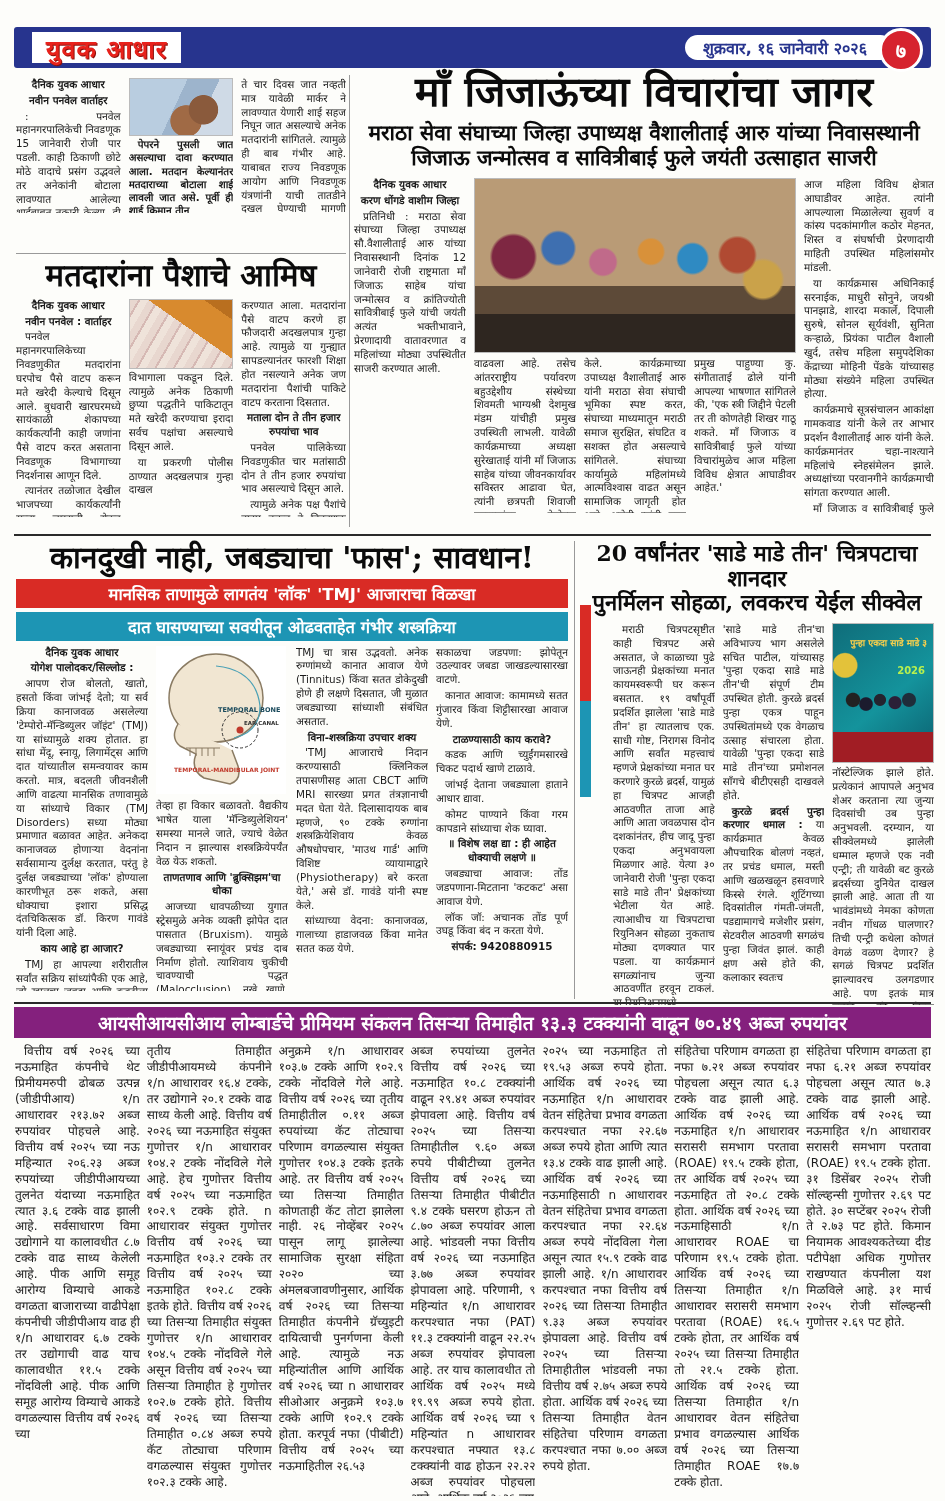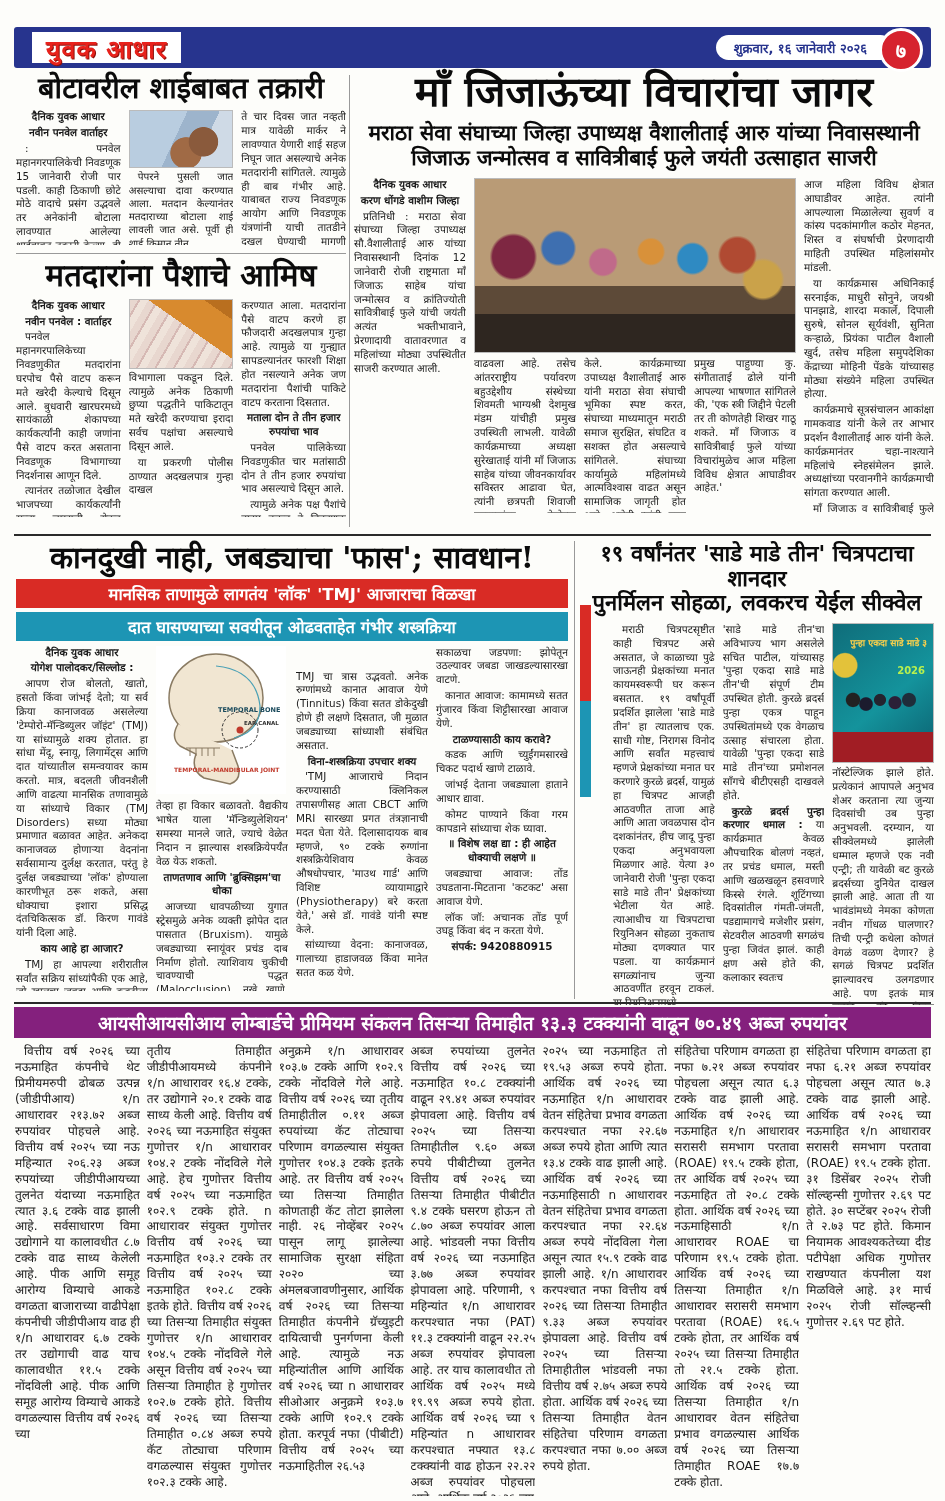--- a/index.html
+++ b/index.html
@@ -4,21 +4,21 @@
 <style>
   html,body{margin:0;padding:0;background:#e9e7e2;}
   .page{position:relative;width:945px;height:1501px;background:#fdfdfa;margin:0 auto;
         font-family:"DejaVu Sans","Liberation Sans",sans-serif;color:#1a1a1a;overflow:hidden;}
   
   .topbar{position:absolute;left:14px;top:27px;width:917px;height:41px;background:#27348e;border-radius:3px;}
   .logobox{position:absolute;left:18px;top:5px;height:31px;padding:0 14px;background:#fff;display:flex;align-items:center;}
   .logotext{color:#e8221c;font-weight:800;font-size:25px;letter-spacing:1px;
             text-shadow:1px 1px 0 #8c0f0a;}
   .datepill{position:absolute;right:38px;top:8px;height:25px;padding:0 26px 0 18px;background:#fff;
-            border-radius:13px;display:flex;align-items:center;color:#27348e;font-size:13px;font-weight:700;}
+            border-radius:13px;display:flex;align-items:center;color:#27348e;font-size:16px;font-weight:700;}
   .pagecircle{position:absolute;right:8px;top:1px;width:38px;height:38px;border-radius:50%;
               background:#d6232e;border:3px solid #fff;color:#fff;font-size:20px;font-weight:800;
               display:flex;align-items:center;justify-content:center;}
   
   .hl{font-weight:800;color:#0b0b0b;text-align:center;line-height:1.12;font-family:"DejaVu Serif","Liberation Serif",serif;}
   .cols{display:flex;gap:8px;}
   .col{flex:1;font-size:10.4px;line-height:1.33;text-align:justify;overflow:hidden;}
   .col p{margin:0 0 2px;text-indent:9px;}
   .byl{font-weight:700;text-align:center;text-indent:0 !important;margin:0;}
   .bsub{font-weight:700;text-align:center;text-indent:0 !important;margin:2px 0;}
@@ -82,30 +82,29 @@
 
   <div class="topbar">
     <div class="logobox">
       <span class="logotext">युवक आधार</span>
     </div>
     <div class="datepill">शुक्रवार, १६ जानेवारी २०२६</div>
     <div class="pagecircle">७</div>
   </div>
 
   <section class="art-ink">
-    <div class="hl" style="font-size:29px;">बोटावरील शाईबाबत तक्रारी</div>
     <div class="cols" style="margin-top:6px;height:135px;">
       <div class="col">
         <p class="byl">दैनिक युवक आधार</p>
         <p class="byl">नवीन पनवेल वार्ताहर</p>
         <p>: पनवेल महानगरपालिकेची निवडणूक 15 जानेवारी रोजी पार पडली. काही ठिकाणी छोटे मोठे वादाचे प्रसंग उद्भवले तर अनेकांनी बोटाला लावण्यात आलेल्या शाईबाबत तक्रारी केल्या. ही शाई साध्या पाण्याने व टिशू</p>
       </div>
       <div class="col">
         <div class="photo ph-ink"></div>
-        <p class="caption" style="margin-top:2px;">पेपरने पुसली जात असल्याचा दावा करण्यात आला. मतदान केल्यानंतर मतदाराच्या बोटाला शाई लावली जात असे. पूर्वी ही शाई किमान तीन</p>
+        <p class="caption" style="margin-top:2px;font-weight:bold;">पेपरने पुसली जात असल्याचा दावा करण्यात आला. मतदान केल्यानंतर मतदाराच्या बोटाला शाई लावली जात असे. पूर्वी ही शाई किमान तीन</p>
       </div>
       <div class="col">
         <p style="text-indent:0;">ते चार दिवस जात नव्हती मात्र यावेळी मार्कर ने लावण्यात येणारी शाई सहज निघून जात असल्याचे अनेक मतदारांनी सांगितले. त्यामुळे ही बाब गंभीर आहे. याबाबत राज्य निवडणूक आयोग आणि निवडणूक यंत्रणांनी याची तातडीने दखल घेण्याची मागणी करण्यात आली आहे.</p>
       </div>
     </div>
   </section>
   <div class="rulelight" style="left:16px;top:253px;width:330px;height:1px;"></div>
 
   <section class="art-money">
     <div class="hl" style="font-size:31px;">मतदारांना पैशाचे आमिष</div>
@@ -191,42 +190,42 @@
           <circle cx="84" cy="84" r="3.5" fill="#c0392b"></circle>
           <text x="62" y="66" font-size="6.5" fill="#1a4a5c" font-weight="bold">TEMPORAL BONE</text>
           <text x="88" y="79" font-size="5.5" fill="#333" font-weight="bold">EAR CANAL</text>
           <text x="18" y="126" font-size="6" fill="#c0392b" font-weight="bold">TEMPORAL-MANDIBULAR JOINT</text>
         </svg>
         <p style="text-indent:0;">तेव्हा हा विकार बळावतो. वैद्यकीय भाषेत याला 'मॅन्डिब्युलेशियन' समस्या मानले जाते, ज्याचे वेळेत निदान न झाल्यास शस्त्रक्रियेपर्यंत वेळ येऊ शकतो.</p>
         <p class="bsub">ताणतणाव आणि 'ब्रुक्सिझम'चा धोका</p>
         <p>आजच्या धावपळीच्या युगात स्ट्रेसमुळे अनेक व्यक्ती झोपेत दात पासतात (Bruxism). यामुळे जबड्याच्या स्नायूंवर प्रचंड दाब निर्माण होतो. त्याशिवाय चुकीची चावण्याची पद्धत (Malocclusion), नखे खाणे, पेन चावणे किंवा अपघाती इजा यामुळेही</p>
       </div>
       <div class="col">
-        <p style="text-indent:0;margin-top:24px;">TMJ चा त्रास उद्भवतो. अनेक रुग्णांमध्ये कानात आवाज येणे (Tinnitus) किंवा सतत डोकेदुखी होणे ही लक्षणे दिसतात, जी मुळात जबड्याच्या सांध्याशी संबंधित असतात.</p>
+        <p style="text-indent:0;">TMJ चा त्रास उद्भवतो. अनेक रुग्णांमध्ये कानात आवाज येणे (Tinnitus) किंवा सतत डोकेदुखी होणे ही लक्षणे दिसतात, जी मुळात जबड्याच्या सांध्याशी संबंधित असतात.</p>
         <p class="bsub">विना-शस्त्रक्रिया उपचार शक्य</p>
         <p>'TMJ आजाराचे निदान करण्यासाठी क्लिनिकल तपासणीसह आता CBCT आणि MRI सारख्या प्रगत तंत्रज्ञानाची मदत घेता येते. दिलासादायक बाब म्हणजे, ९० टक्के रुग्णांना शस्त्रक्रियेशिवाय केवळ औषधोपचार, 'माउथ गार्ड' आणि विशिष्ट व्यायामाद्वारे (Physiotherapy) बरे करता येते,' असे डॉ. गावंडे यांनी स्पष्ट केले.</p>
         <p>सांध्याच्या वेदना: कानाजवळ, गालाच्या हाडाजवळ किंवा मानेत सतत कळ येणे.</p>
       </div>
       <div class="col">
         <p style="text-indent:0;">सकाळचा जडपणा: झोपेतून उठल्यावर जबडा जाखडल्यासारखा वाटणे.</p>
         <p>कानात आवाज: कामामध्ये सतत गुंजारव किंवा शिट्टीसारखा आवाज येणे.</p>
         <p class="bsub">टाळण्यासाठी काय करावे?</p>
         <p>कडक आणि च्युईंगमसारखे चिकट पदार्थ खाणे टाळावे.</p>
         <p>जांभई देताना जबड्याला हाताने आधार द्यावा.</p>
         <p>कोमट पाण्याने किंवा गरम कापडाने सांध्याचा शेक घ्यावा.</p>
         <p class="bsub">॥ विशेष लक्ष द्या : ही आहेत धोक्याची लक्षणे ॥</p>
-        <p>जबड्याचा आवाज: तोंड उघडताना-मिटताना 'कटकट' असा आवाज येणे.</p>
+        <p>जबड्याचा आवाज: तोंड जडपणाना-मिटताना 'कटकट' असा आवाज येणे.</p>
         <p>लॉक जॉ: अचानक तोंड पूर्ण उघडू किंवा बंद न करता येणे.</p>
         <p class="contact">संपर्क: 9420880915</p>
       </div>
     </div>
   </section>
 
   <section class="art-film">
-    <div class="hl" style="font-size:22px;font-family:'DejaVu Serif','Liberation Serif',serif;">१९ वर्षांनंतर 'साडे माडे तीन' चित्रपटाचा शानदार</div>
+    <div class="hl" style="font-size:22px;font-family:'DejaVu Serif','Liberation Serif',serif;">20 वर्षांनंतर 'साडे माडे तीन' चित्रपटाचा शानदार</div>
     <div class="hl" style="font-size:22px;font-family:'DejaVu Serif','Liberation Serif',serif;">पुनर्मिलन सोहळा, लवकरच येईल सीक्वेल</div>
     <div class="accent-red"></div>
     <div class="accent-teal"></div>
     <div class="cols" style="margin:8px 0 0 33px;height:382px;">
       <div class="col">
         <p style="text-indent:9px;">मराठी चित्रपटसृष्टीत काही चित्रपट असे असतात, जे काळाच्या पुढे जाऊनही प्रेक्षकांच्या मनात कायमस्वरूपी घर करून बसतात. १९ वर्षांपूर्वी प्रदर्शित झालेला 'साडे माडे तीन' हा त्यातलाच एक. साधी गोष्ट, निरागस विनोद आणि सर्वांत महत्त्वाचं म्हणजे प्रेक्षकांच्या मनात घर करणारे कुरळे ब्रदर्स, यामुळं हा चित्रपट आजही आठवणीत ताजा आहे आणि आता जवळपास दोन दशकांनंतर, हीच जादू पुन्हा एकदा अनुभवायला मिळणार आहे. येत्या ३० जानेवारी रोजी 'पुन्हा एकदा साडे माडे तीन' प्रेक्षकांच्या भेटीला येत आहे. त्याआधीच या चित्रपटाचा रियुनिअन सोहळा नुकताच मोठ्या दणक्यात पार पडला. या कार्यक्रमानं सगळ्यांनाच जुन्या आठवणींत हरवून टाकलं. या रियुनिअनमध्ये</p>
       </div>
       <div class="col">
         <p style="text-indent:0;">'साडे माडे तीन'चा अविभाज्य भाग असलेले सचित पाटील, यांच्यासह 'पुन्हा एकदा साडे माडे तीन'ची संपूर्ण टीम उपस्थित होती. कुरळे ब्रदर्स पुन्हा एकत्र पाहून उपस्थितांमध्ये एक वेगळाच उत्साह संचारला होता. यावेळी 'पुन्हा एकदा साडे माडे तीन'च्या प्रमोशनल सॉंगचे बीटीएसही दाखवले होते.</p>
         <p><span class="blead">कुरळे ब्रदर्स पुन्हा करणार धमाल :</span> <span>या कार्यक्रमात केवळ औपचारिक बोलणं नव्हतं, तर प्रचंड धमाल, मस्ती आणि खळखळून हसवणारे किस्से रंगले. शूटिंगच्या दिवसांतील गंमती-जंमती, पडद्यामागचे मजेशीर प्रसंग, सेटवरील आठवणी सगळंच पुन्हा जिवंत झालं. काही क्षण असे होते की, कलाकार स्वतःच</span></p>

